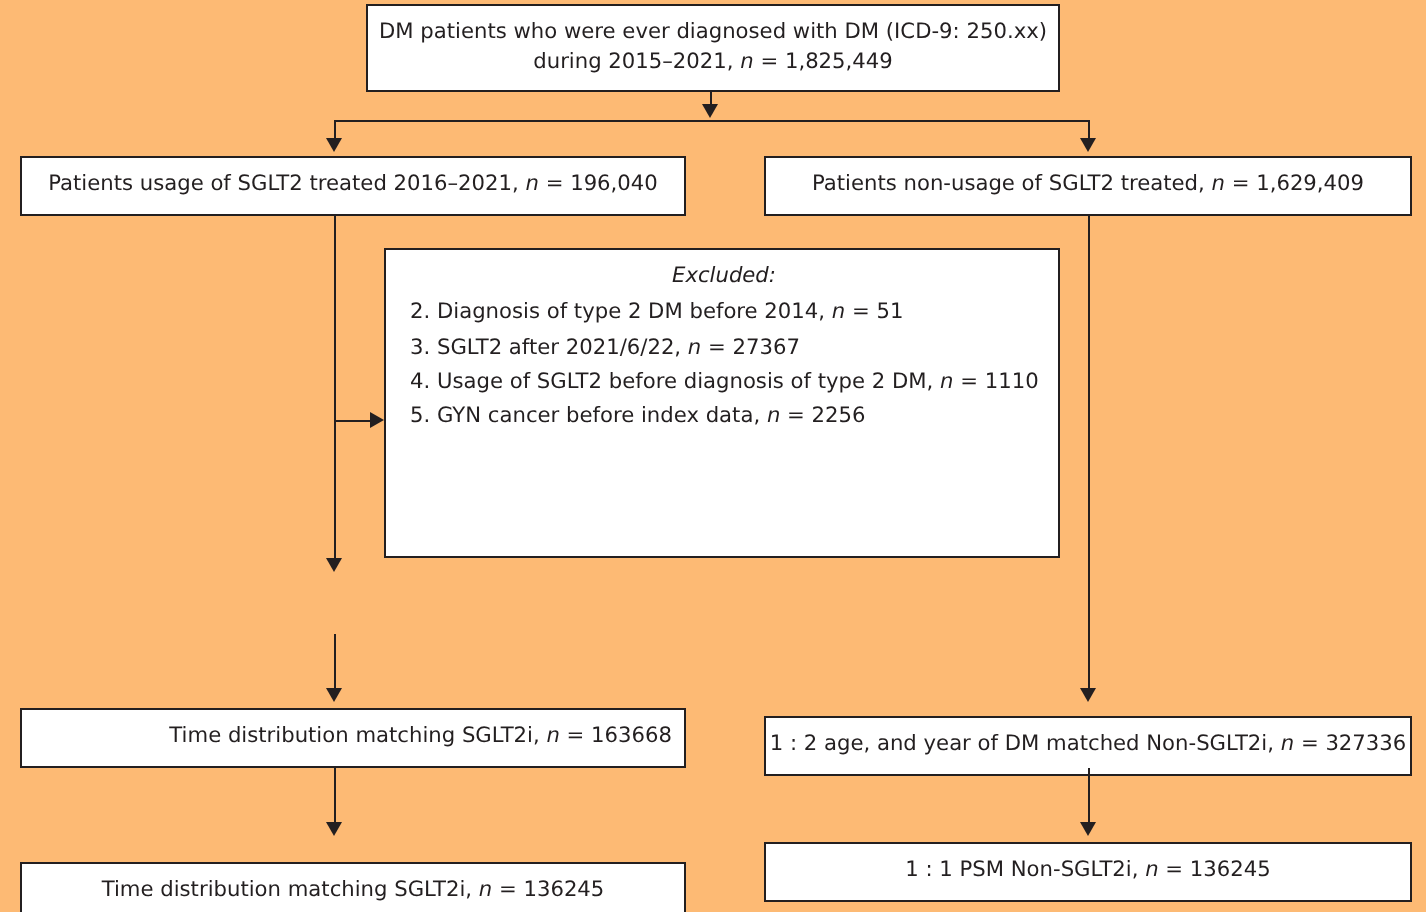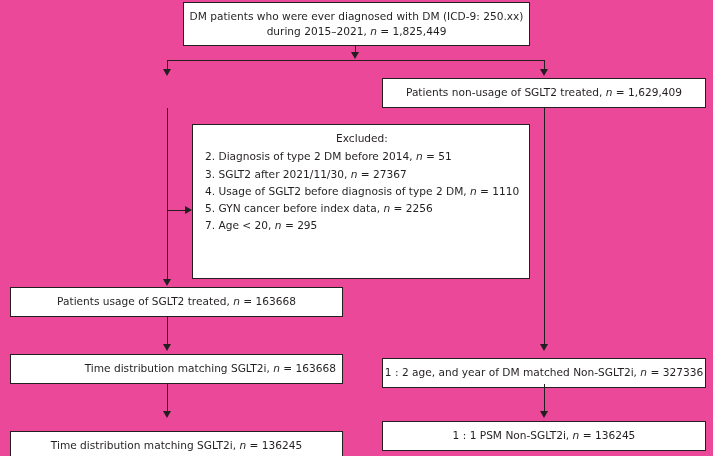--- a/index.html
+++ b/index.html
@@ -4,21 +4,21 @@
 <style>
   html, body {
     margin: 0;
     padding: 0;
     background: #ffffff;
   }
   #canvas {
     position: relative;
     width: 713px;
     height: 456px;
-    background: #ec4899;
+    background: #fdba74;
     font-family: "DejaVu Sans", "Liberation Sans", sans-serif;
     overflow: hidden;
   }
   .box {
     position: absolute;
     box-sizing: border-box;
     border: 1.3px solid #231f20;
     background: #ffffff;
     display: flex;
     flex-direction: column;
@@ -34,20 +34,21 @@
   .excl-box {
     align-items: flex-start;
     justify-content: flex-start;
     text-align: left;
     padding: 6px 10px 6px 12px;
   }
   .excl-title {
     width: 100%;
     text-align: center;
     margin-bottom: 2px;
+    font-style: italic;
   }
   .excl-item {
     white-space: nowrap;
     line-height: 1.62;
   }
   .ital { font-style: italic; }
 
   
   .vline {
     position: absolute;
@@ -88,43 +89,42 @@
 
   <div class="vline" style="left:355px; top:46px; height:9px;"></div>
   <div class="arrow-down" style="left:351.3px; top:52px;"></div>
 
   <div class="hline" style="left:167px; top:60px; width:378px;"></div>
   <div class="vline" style="left:167px; top:60px; height:11px;"></div>
   <div class="arrow-down" style="left:163.3px; top:69px;"></div>
   <div class="vline" style="left:544px; top:60px; height:11px;"></div>
   <div class="arrow-down" style="left:540.3px; top:69px;"></div>
 
+  <div class="box" style="left:10px; top:78px; width:333px; height:30px;">
+    <div class="box-line"><span>Patients usage of SGLT2 treated 2016–2021, </span><span class="ital">n</span><span> = 196,040</span></div>
+  </div>
 
   <div class="box" style="left:382px; top:78px; width:324px; height:30px;">
     <div class="box-line"><span>Patients non-usage of SGLT2 treated, </span><span class="ital">n</span><span> = 1,629,409</span></div>
   </div>
 
   <div class="vline" style="left:167px; top:108px; height:174px;"></div>
   <div class="arrow-down" style="left:163.3px; top:279px;"></div>
 
   <div class="hline" style="left:167px; top:210px; width:20px;"></div>
   <div class="arrow-right" style="left:185px; top:206.3px;"></div>
 
   <div class="box excl-box" style="left:192px; top:124px; width:338px; height:155px;">
     <div class="excl-title">Excluded:</div>
     <div class="excl-item"><span>2. Diagnosis of type 2 DM before 2014, </span><span class="ital">n</span><span> = 51</span></div>
-    <div class="excl-item"><span>3. SGLT2 after 2021/11/30, </span><span class="ital">n</span><span> = 27367</span></div>
+    <div class="excl-item"><span>3. SGLT2 after 2021/6/22, </span><span class="ital">n</span><span> = 27367</span></div>
     <div class="excl-item"><span>4. Usage of SGLT2 before diagnosis of type 2 DM, </span><span class="ital">n</span><span> = 1110</span></div>
     <div class="excl-item"><span>5. GYN cancer before index data, </span><span class="ital">n</span><span> = 2256</span></div>
-    <div class="excl-item"><span>7. Age &lt; 20, </span><span class="ital">n</span><span> = 295</span></div>
   </div>
 
-  <div class="box" style="left:10px; top:287px; width:333px; height:30px;">
-    <div class="box-line"><span>Patients usage of SGLT2 treated, </span><span class="ital">n</span><span> = 163668</span></div>
-  </div>
 
   <div class="vline" style="left:167px; top:317px; height:30px;"></div>
   <div class="arrow-down" style="left:163.3px; top:344px;"></div>
 
   <div class="vline" style="left:544px; top:108px; height:239px;"></div>
   <div class="arrow-down" style="left:540.3px; top:344px;"></div>
 
   <div class="box" style="left:10px; top:354px; width:333px; height:30px;align-items:flex-end;">
     <div class="box-line"><span>Time distribution matching SGLT2i, </span><span class="ital">n</span><span> = 163668</span></div>
   </div>

